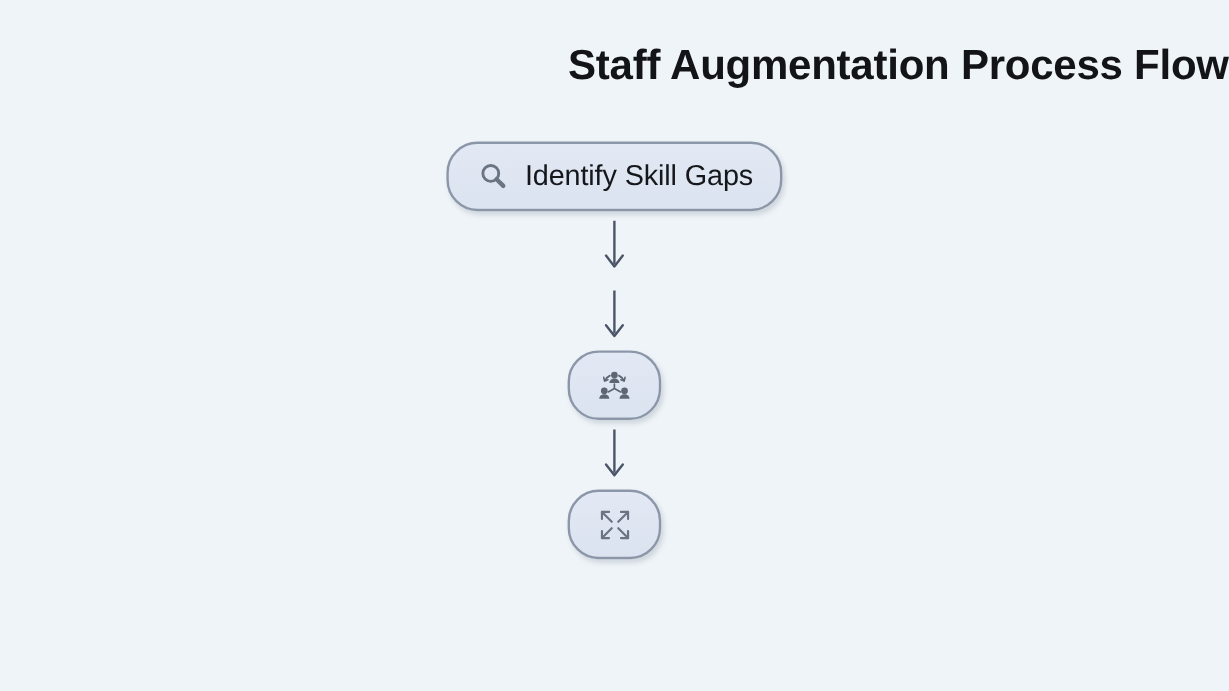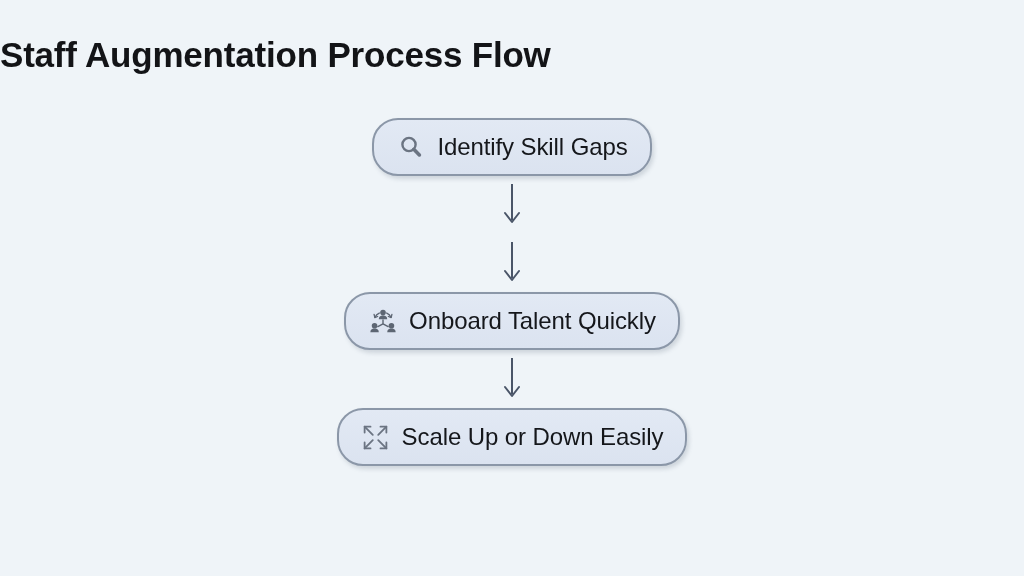--- a/index.html
+++ b/index.html
@@ -19,21 +19,21 @@
     width: 1024px;
     height: 576px;
     box-sizing: border-box;
   }
 
   .page-title {
     position: absolute;
     top: 36px;
     left: 0;
     width: 1024px;
-    text-align: left;
+    text-align: right;
     font-size: 35px;
     font-weight: bold;
     color: #131417;
     letter-spacing: -0.2px;
     line-height: 1.1;
   }
 
   .flow {
     position: absolute;
     top: 118px;
@@ -133,21 +133,20 @@
           <path d="M20.5 28 a4.5 4 0 0 1 9 0 Z" fill="#5d6673"></path>
 
           <path d="M16 15 L16 19 M16 19 L10.5 22 M16 19 L21.5 22" fill="none" stroke="#5d6673" stroke-width="1.5" stroke-linecap="round"></path>
 
           <path d="M7.5 12 a9 9 0 0 1 4.5 -4.5" fill="none" stroke="#5d6673" stroke-width="1.5" stroke-linecap="round"></path>
           <polyline points="6.5,9 7.3,12.3 10.3,11.2" fill="none" stroke="#5d6673" stroke-width="1.4" stroke-linecap="round" stroke-linejoin="round"></polyline>
           <path d="M20 7.5 a9 9 0 0 1 4.5 4.5" fill="none" stroke="#5d6673" stroke-width="1.5" stroke-linecap="round"></path>
           <polyline points="21.7,11.2 24.7,12.3 25.5,9" fill="none" stroke="#5d6673" stroke-width="1.4" stroke-linecap="round" stroke-linejoin="round"></polyline>
         </svg>
       </span>
-      <span class="node-label">Onboard Talent Quickly</span>
     </div>
 
     <div class="connector">
       <svg width="22" height="46" viewBox="0 0 22 46">
         <line x1="11" y1="2" x2="11" y2="38" stroke="#4a5568" stroke-width="2"></line>
         <polyline points="4,31 11,40 18,31" fill="none" stroke="#4a5568" stroke-width="2" stroke-linecap="round" stroke-linejoin="round"></polyline>
       </svg>
     </div>
 
     <div class="node">
@@ -160,17 +159,16 @@
           <line x1="28" y1="4" x2="19" y2="13" stroke="#6b7482" stroke-width="2" stroke-linecap="round"></line>
           <polyline points="21.5,4 28,4 28,10.5" fill="none" stroke="#6b7482" stroke-width="2" stroke-linecap="round" stroke-linejoin="round"></polyline>
 
           <line x1="4" y1="28" x2="13" y2="19" stroke="#6b7482" stroke-width="2" stroke-linecap="round"></line>
           <polyline points="10.5,28 4,28 4,21.5" fill="none" stroke="#6b7482" stroke-width="2" stroke-linecap="round" stroke-linejoin="round"></polyline>
 
           <line x1="28" y1="28" x2="19" y2="19" stroke="#6b7482" stroke-width="2" stroke-linecap="round"></line>
           <polyline points="28,21.5 28,28 21.5,28" fill="none" stroke="#6b7482" stroke-width="2" stroke-linecap="round" stroke-linejoin="round"></polyline>
         </svg>
       </span>
-      <span class="node-label">Scale Up or Down Easily</span>
     </div>
 
   </div>
 </div>
 
 </body></html>

